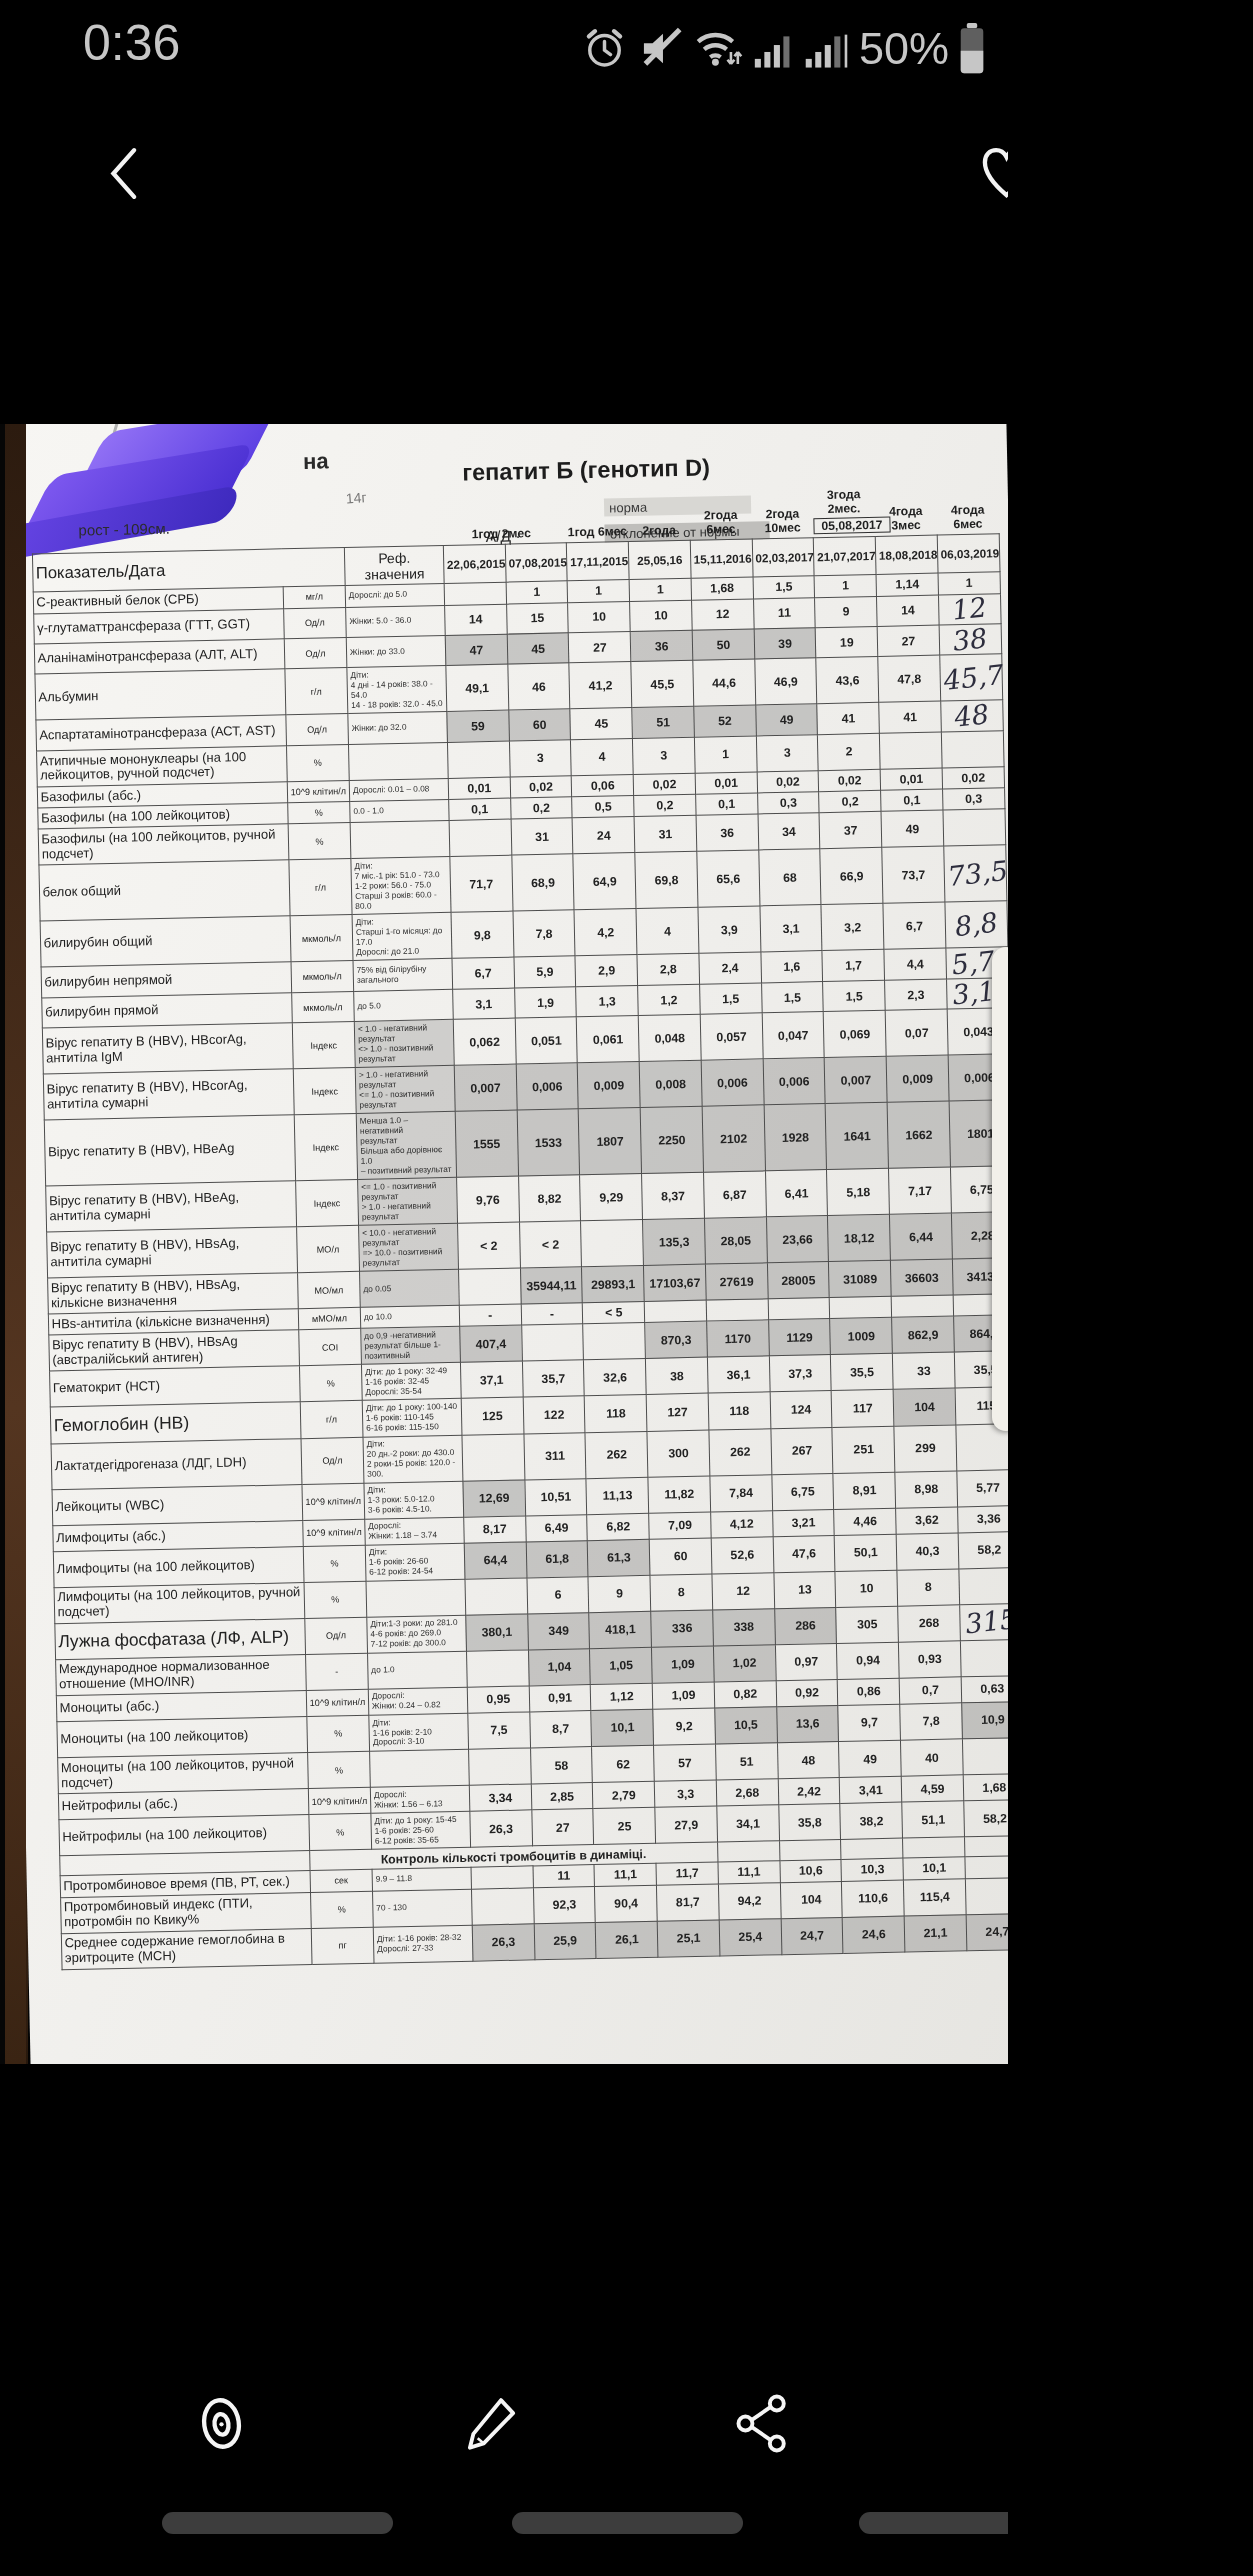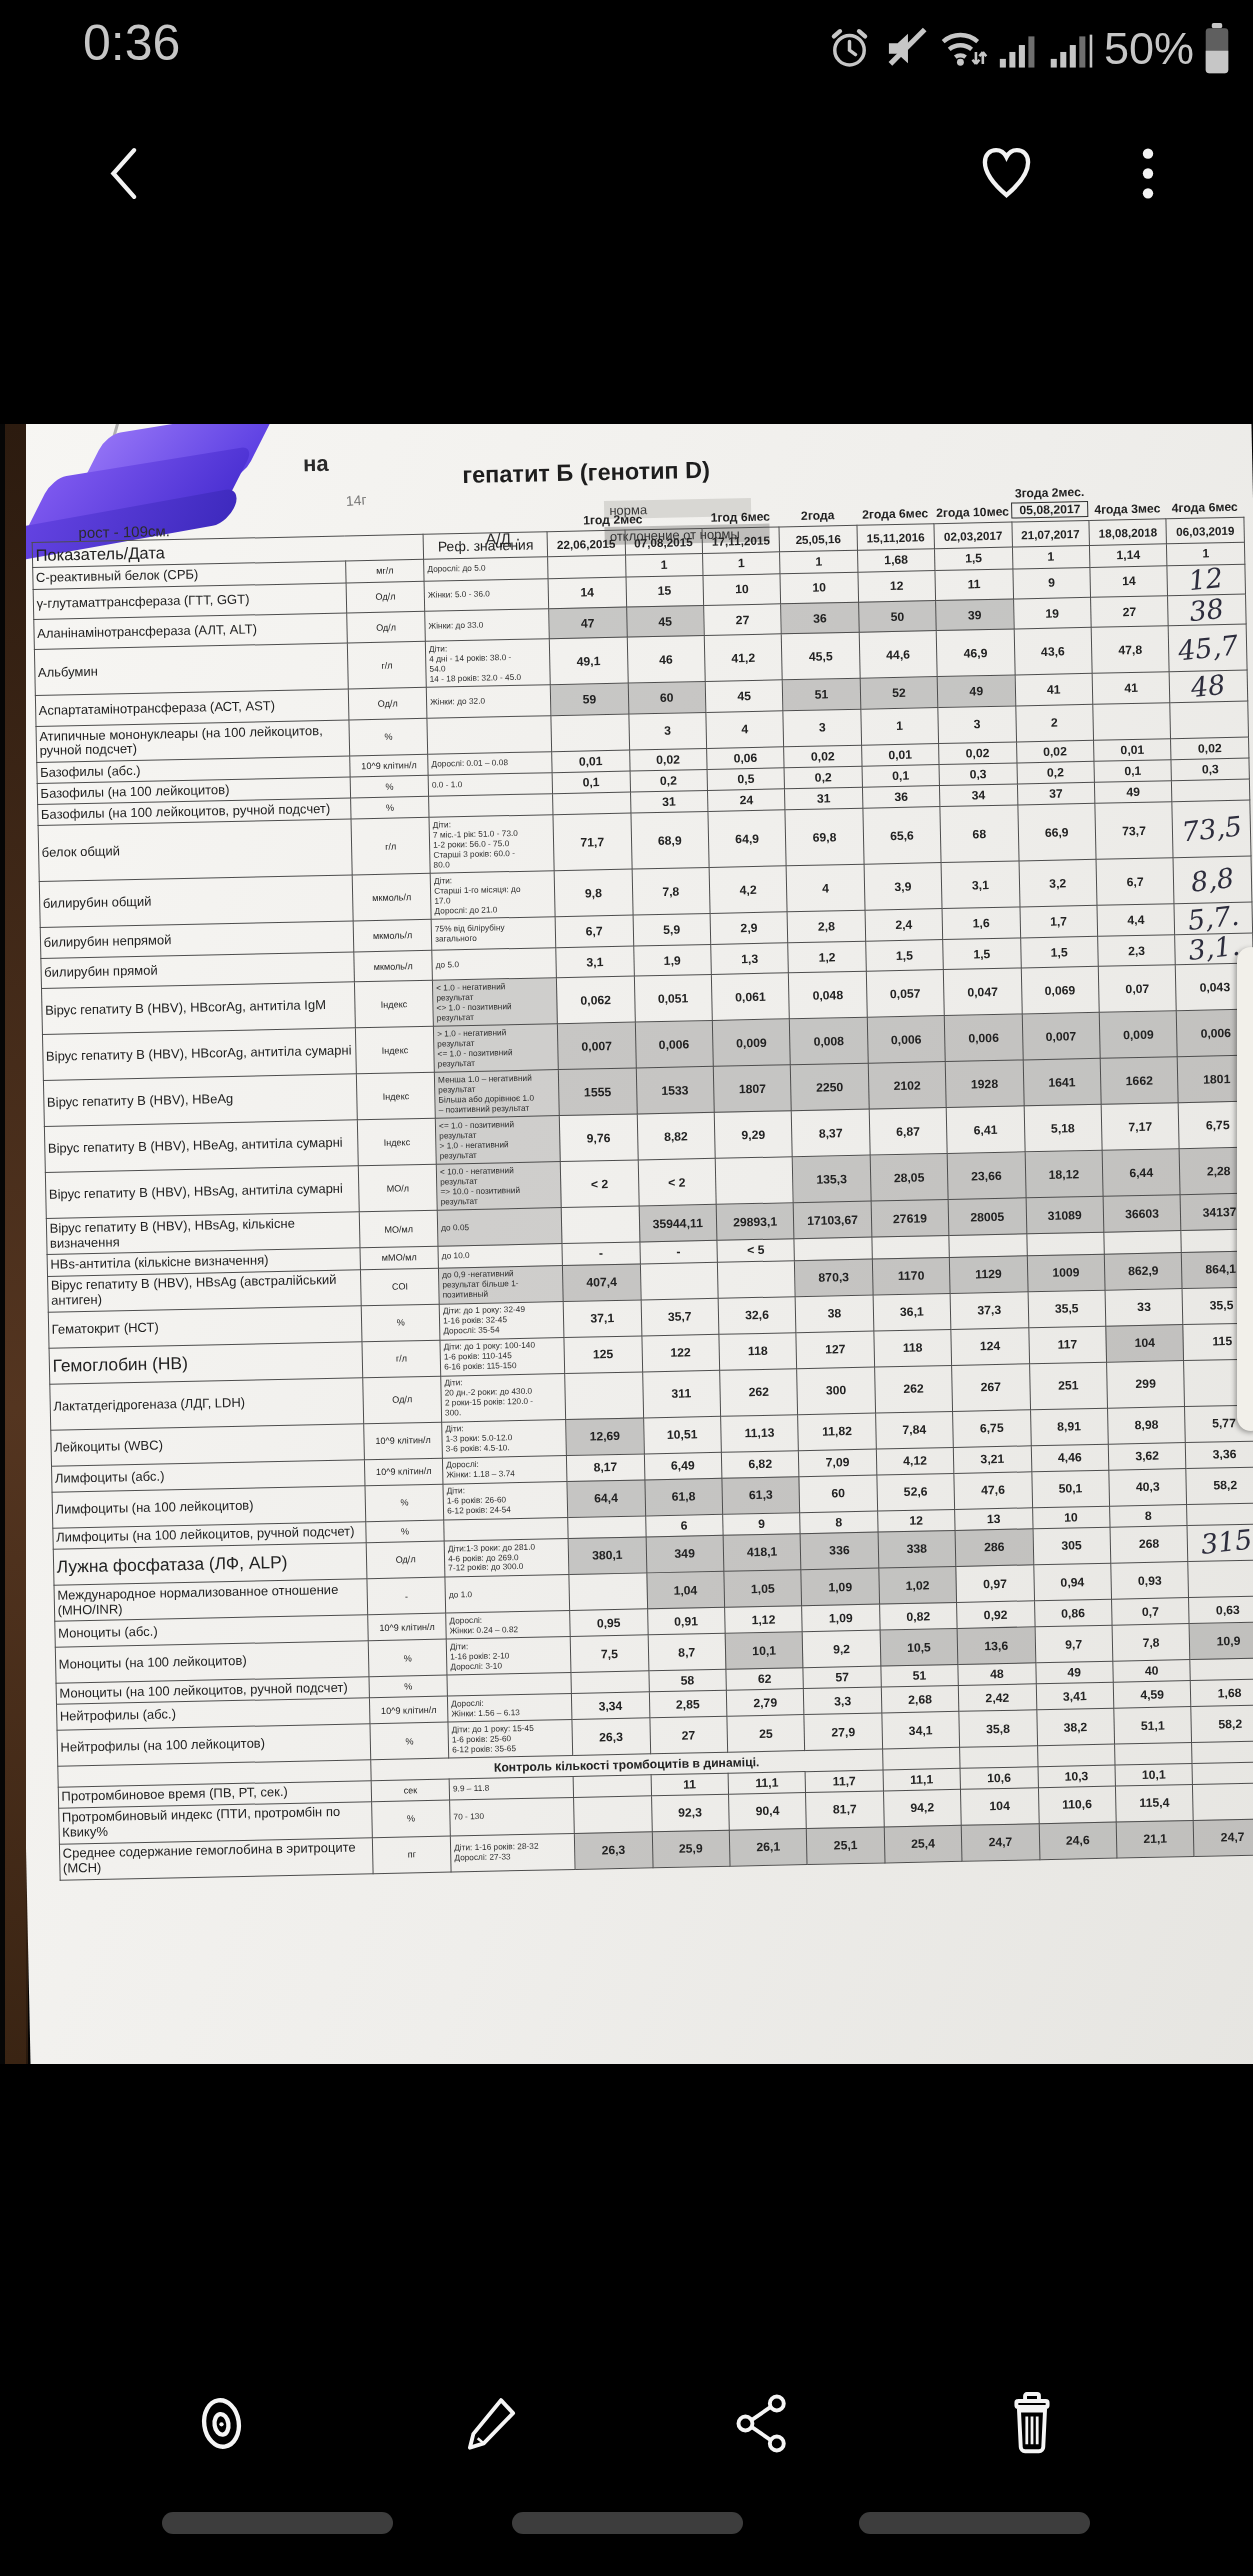--- a/index.html
+++ b/index.html
@@ -1,16 +1,16 @@
 <!DOCTYPE html>
 <html style="font-size:14px"><head>
 <meta charset="utf-8">
 <style>
   html,body{margin:0;padding:0;background:#000;}
-  .screen{position:relative;width:1253px;height:2576px;background:#000;overflow:hidden;
+  .screen{position:relative;width:1008px;height:2576px;background:#000;overflow:hidden;
           font-family:"Liberation Sans",sans-serif;}
   
   .status-bar{position:absolute;top:0;left:0;right:0;height:87px;color:#c6c6c6;}
   .status-time{position:absolute;left:83px;top:14px;font-size:50px;font-weight:400;}
   .status-right{position:absolute;right:22.6px;top:22.6px;display:flex;align-items:center;gap:10.4px;}
   .status-right svg{display:block;}
   .battery-pct{font-size:45px;color:#c6c6c6;}
   
   .top-bar{position:absolute;top:131px;left:0;right:0;height:96px;}
   .icon-btn{position:absolute;width:63px;height:63px;display:flex;align-items:center;justify-content:center;}

